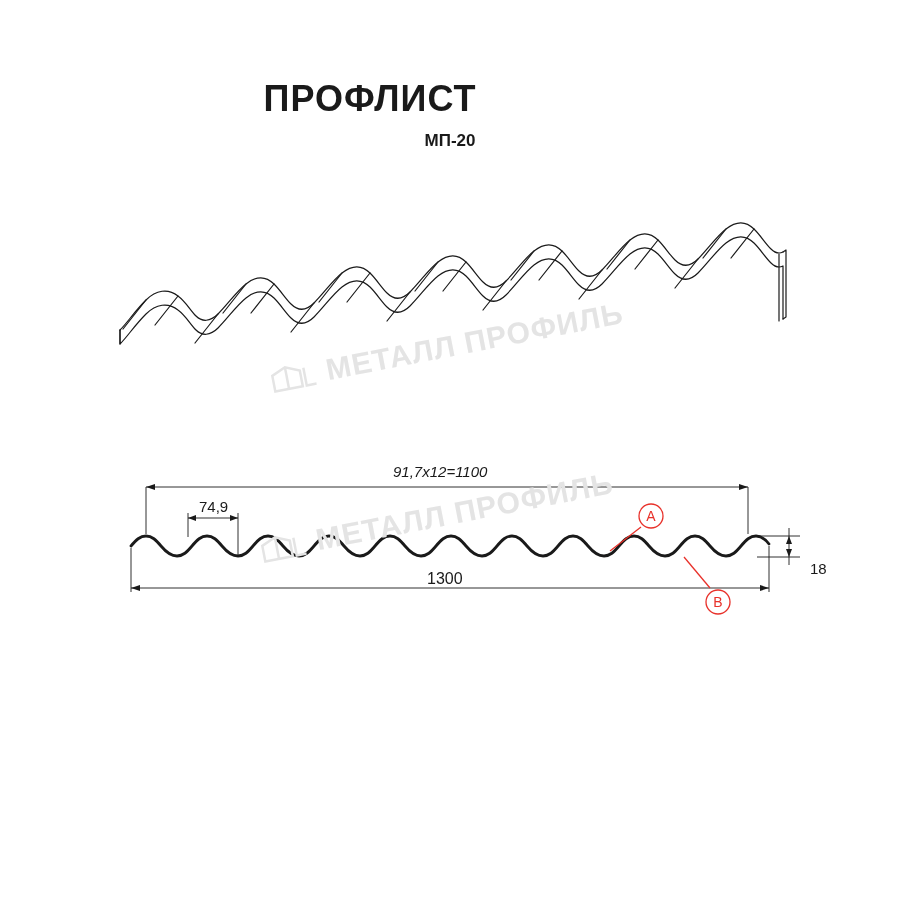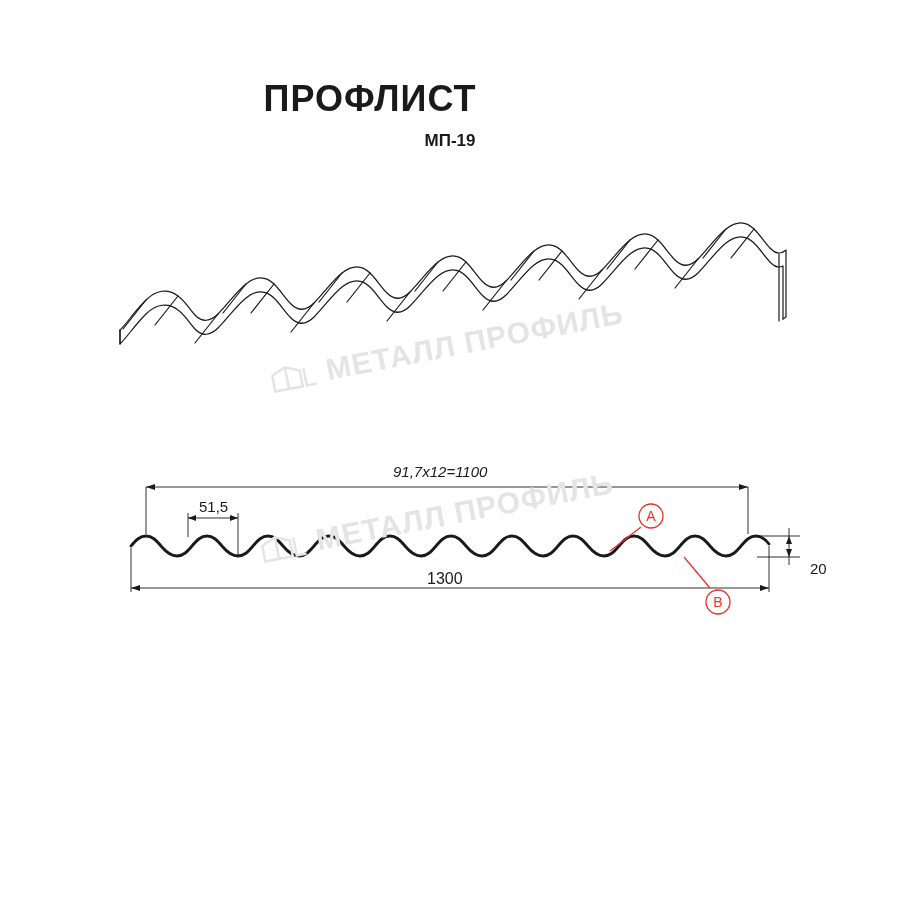--- a/index.html
+++ b/index.html
@@ -79,21 +79,21 @@
     color: #1a1a1a;
     white-space: nowrap;
   }
 </style>
 </head>
 <body>
 
 <div class="page">
 
   <div class="title">ПРОФЛИСТ</div>
-  <div class="subtitle">МП-19</div>
+  <div class="subtitle">МП-20</div>
 
   <svg class="layer" width="900" height="900">
     <g fill="none" stroke="#1a1a1a" stroke-width="1.2" stroke-linejoin="round" stroke-linecap="round">
 
       <path d="M120,330
                C128,322 134,312 146,300
                C156,290 168,288 178,296
                C186,302 190,310 196,316
                C202,322 210,322 218,314
                C228,304 236,292 246,284
@@ -258,23 +258,23 @@
     </g>
     <g stroke="#e8312a" stroke-width="1.3" fill="#ffffff">
       <circle cx="651" cy="516" r="12"></circle>
       <circle cx="718" cy="602" r="12"></circle>
     </g>
     <text x="651" y="521" text-anchor="middle" font-family="Liberation Sans, sans-serif" font-size="14" fill="#e8312a">A</text>
     <text x="718" y="607" text-anchor="middle" font-family="Liberation Sans, sans-serif" font-size="14" fill="#e8312a">B</text>
   </svg>
 
   <div class="dimtext" style="left:393px; top:463px;font-style:italic;">91,7х12=1100</div>
-  <div class="dimtext" style="left:199px; top:498px;">51,5</div>
+  <div class="dimtext" style="left:199px; top:498px;">74,9</div>
   <div class="dimtext" style="left:427px; top:570px; font-size:16px;">1300</div>
-  <div class="dimtext" style="left:810px; top:560px;">20</div>
+  <div class="dimtext" style="left:810px; top:560px;">18</div>
 
   <div class="wm wm1">
     <svg class="wm-logo" width="46" height="30" viewBox="0 0 46 30">
       <path d="M2,24 L2,8 L16,2 L30,8 L30,24 Z" fill="none" stroke="#e4e4e4" stroke-width="2.5"></path>
       <path d="M16,2 L16,24" fill="none" stroke="#e4e4e4" stroke-width="2.5"></path>
       <path d="M34,6 L34,24 L44,24" fill="none" stroke="#e4e4e4" stroke-width="2.5"></path>
     </svg><span>МЕТАЛЛ ПРОФИЛЬ</span>
   </div>
 
   <div class="wm wm2">

